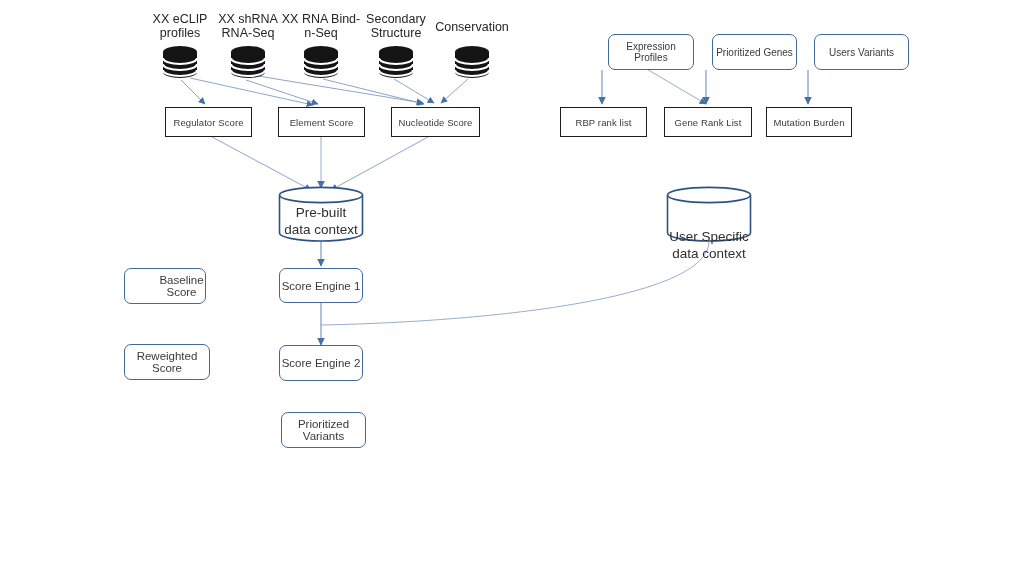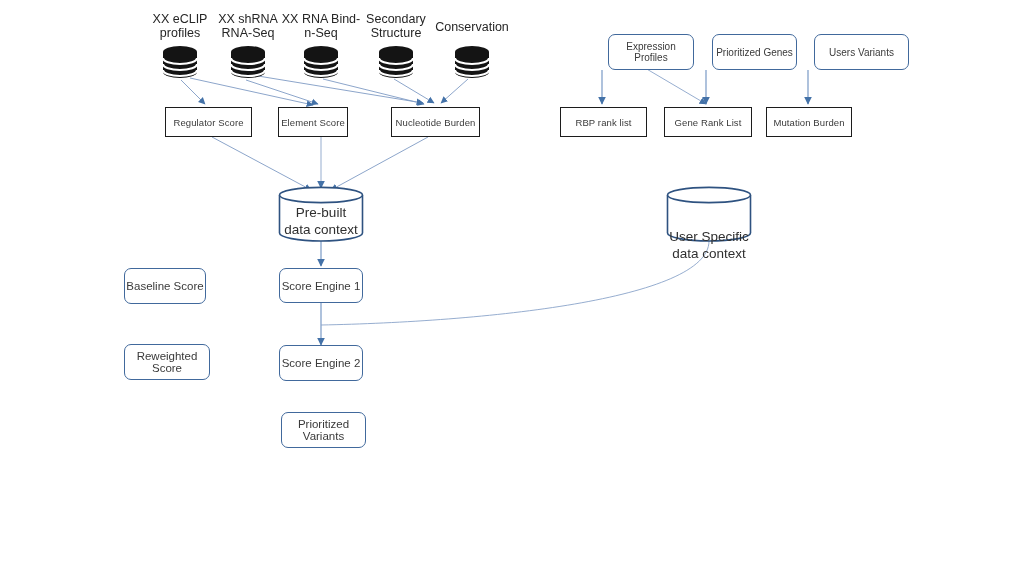--- a/index.html
+++ b/index.html
@@ -214,22 +214,22 @@
       <ellipse cx="22" cy="28" rx="17" ry="6"></ellipse>
     </g>
     <g stroke="#ffffff" stroke-width="2.1" fill="none">
       <path d="M5,14 A17,6 0 0 0 39,14"></path>
       <path d="M5,20 A17,6 0 0 0 39,20"></path>
       <path d="M5,26 A17,6 0 0 0 39,26"></path>
     </g>
   </svg>
 
   <div class="node sharp" style="left:165px; top:107px; width:87px; height:30px;">Regulator Score</div>
-  <div class="node sharp" style="left:278px; top:107px; width:70px; height:30px;">Element Score</div>
-  <div class="node sharp" style="left:391px; top:107px; width:89px; height:30px;">Nucleotide Burden</div>
+  <div class="node sharp" style="left:278px; top:107px; width:87px; height:30px;">Element Score</div>
+  <div class="node sharp" style="left:391px; top:107px; width:89px; height:30px;">Nucleotide Score</div>
 
   <div class="node round small" style="left:560px; top:34px; width:86px; height:36px;">Expression Profiles</div>
   <div class="node round small" style="left:664px; top:34px; width:85px; height:36px;">Prioritized Genes</div>
   <div class="node round small" style="left:766px; top:34px; width:95px; height:36px;">Users Variants</div>
 
   <div class="node sharp" style="left:560px; top:107px; width:87px; height:30px;">RBP rank list</div>
   <div class="node sharp" style="left:664px; top:107px; width:88px; height:30px;">Gene Rank List</div>
   <div class="node sharp" style="left:766px; top:107px; width:86px; height:30px;">Mutation Burden</div>
 
   <div class="cyl" style="left:278px; top:186px; width:86px; height:56px;">
@@ -246,17 +246,17 @@
       <path d="M1.5,9 L1.5,47 A41.5,8 0 0 0 84.5,47 L84.5,9" fill="#ffffff" stroke="#2e5280" stroke-width="1.6"></path>
       <ellipse cx="43" cy="9" rx="41.5" ry="7.6" fill="#ffffff" stroke="#2e5280" stroke-width="1.6"></ellipse>
     </svg>
     <div class="cyl-label" style="top:18px;margin-top:24px;">User Specific
 data context</div>
   </div>
 
   <div class="node round" style="left:279px; top:268px; width:84px; height:35px;">Score Engine 1</div>
   <div class="node round" style="left:279px; top:345px; width:84px; height:36px;">Score Engine 2</div>
 
-  <div class="node round" style="left:124px; top:268px; width:82px; height:36px;">Baseline Score</div>
+  <div class="node round" style="left:124px; top:268px; width:82px; height:36px;padding-left:33px;">Baseline Score</div>
   <div class="node round" style="left:124px; top:344px; width:86px; height:36px;">Reweighted Score</div>
   <div class="node round" style="left:281px; top:412px; width:85px; height:36px;">Prioritized Variants</div>
 
 </div>
 
 </body></html>

